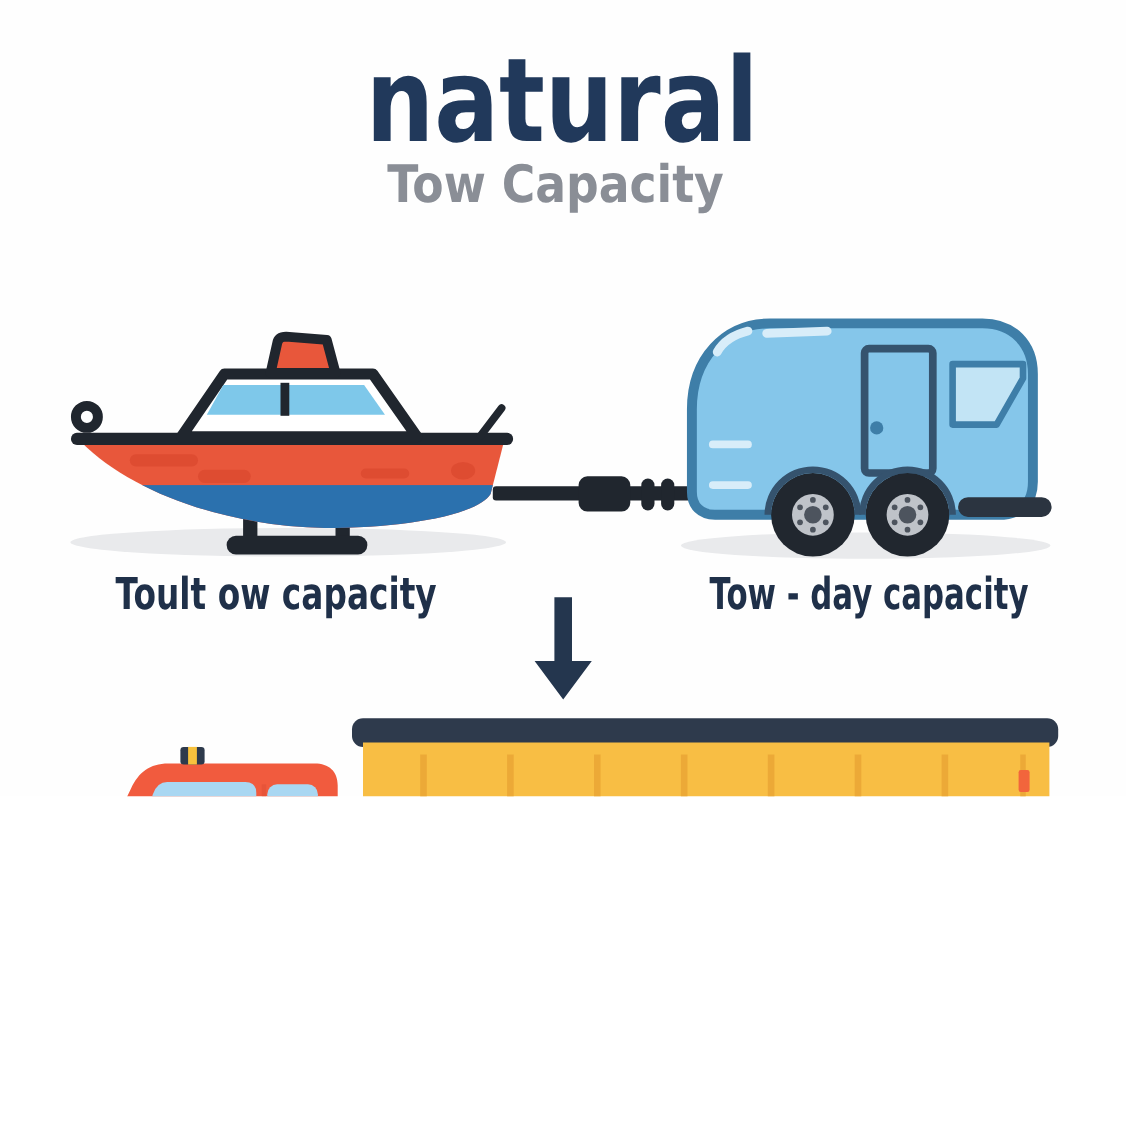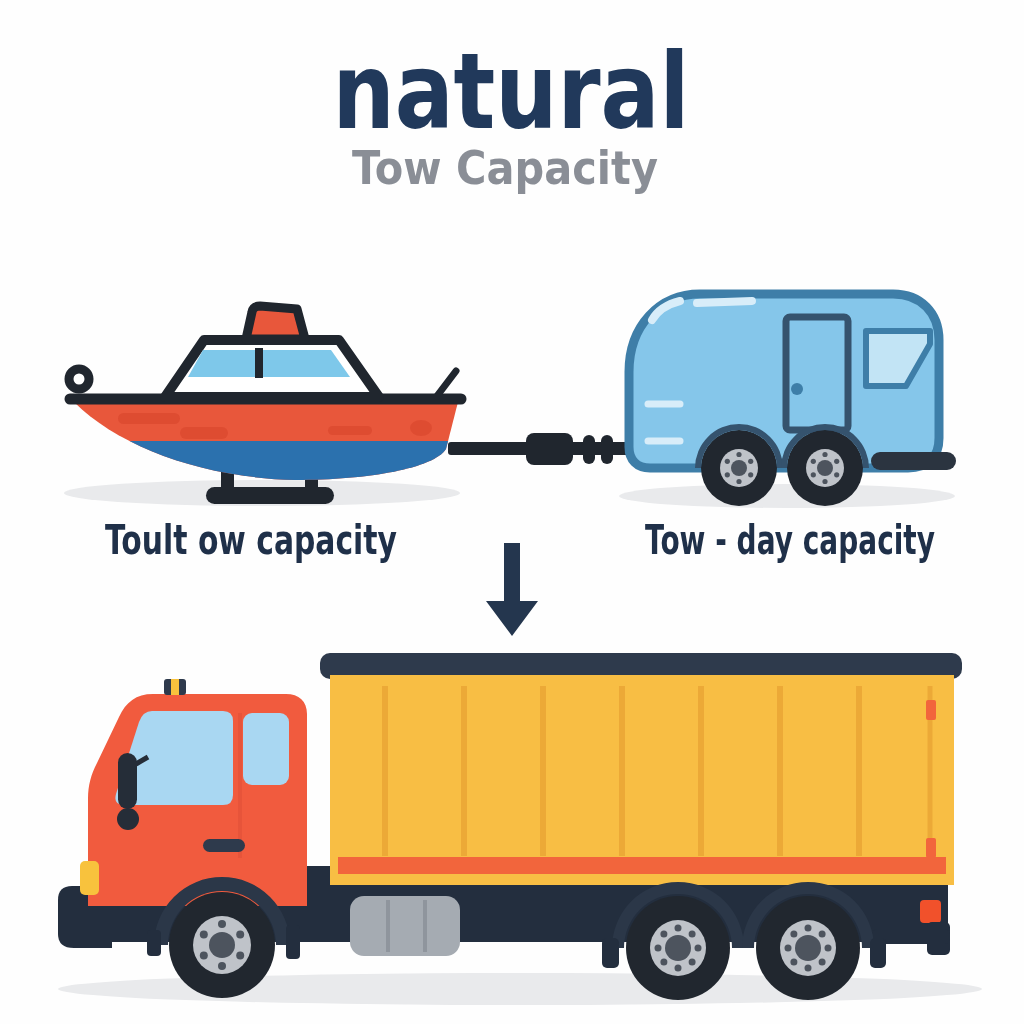--- a/index.html
+++ b/index.html
@@ -1,17 +1,17 @@
 <!DOCTYPE html>
 <html style="--background: #FEFEFE; --title-navy: #21395B; --subtitle-gray: #8A8E96; --label-navy: #1F3049; --arrow-navy: #24364E; --outline-dark: #20262E; --boat-orange: #E8573B; --boat-orange-dark: #DD4B31; --boat-blue: #2B71AE; --boat-window: #7EC8EA; --cabin-white: #FFFFFF; --trailer-body: #85C6EA; --trailer-outline: #3E7EA8; --trailer-window: #C2E4F5; --trailer-highlight: #D8EDF9; --trailer-dark: #35536E; --trailer-bumper: #2B3440; --tire-dark: #21272F; --hub-gray: #BFC3C9; --hub-center: #4D545E; --truck-orange: #F15B3E; --truck-window: #A9D7F2; --truck-dark: #252D38; --chassis-navy: #232E3E; --arch-navy: #2B3748; --rail-navy: #2E3A4C; --cargo-yellow: #F8BE44; --cargo-line: #ECA937; --cargo-stripe: #F2653C; --headlight-yellow: #F8C23D; --tank-gray: #A5ABB2; --tank-line: #8F959D; --taillight-orange: #F1512B; --shadow-gray: #E9EAEC;"><head>
 <meta charset="utf-8">
 <style>
   html,body{margin:0;padding:0;}
   .stage{
-    position:relative;width:1024px;height:1024px;overflow:hidden;
+    position:relative;width:1024px;height:724px;overflow:hidden;
     background:var(--background,#fefefe);
     font-family:"DejaVu Sans","Liberation Sans",sans-serif;
   }
   .stage svg{position:absolute;left:0;top:0;}
   .svg-text{font-family:"DejaVu Sans","Liberation Sans",sans-serif;font-weight:700;}
   .title-text{fill:var(--title-navy);}
   .subtitle-text{fill:var(--subtitle-gray);}
   .label-text{fill:var(--label-navy);}
 </style>
 </head>

